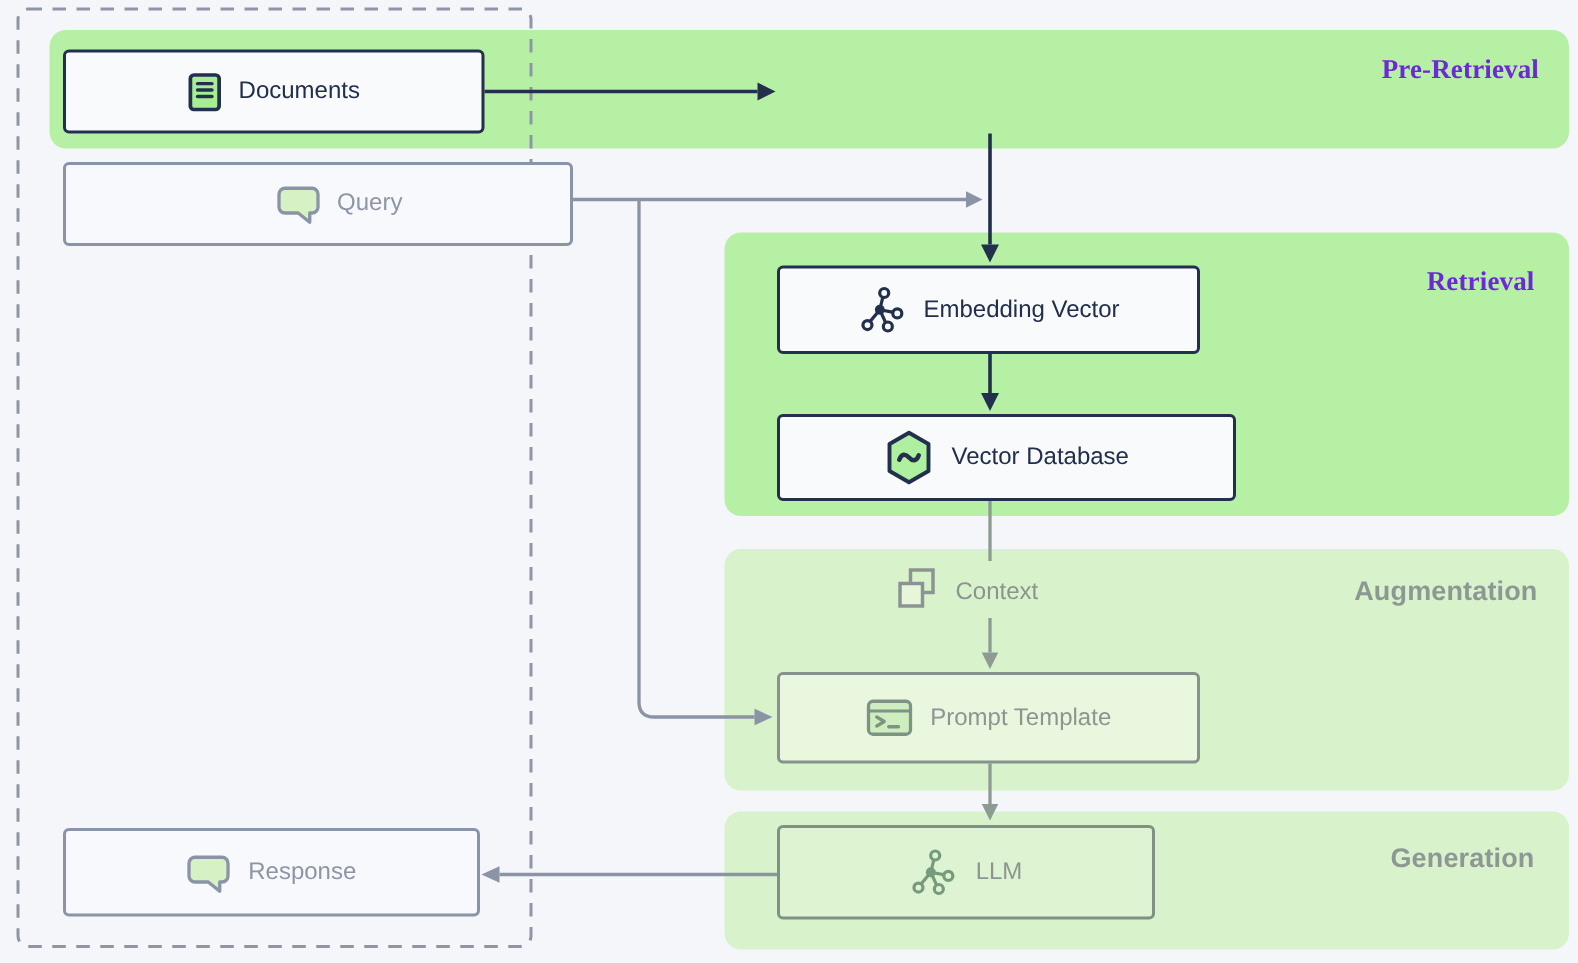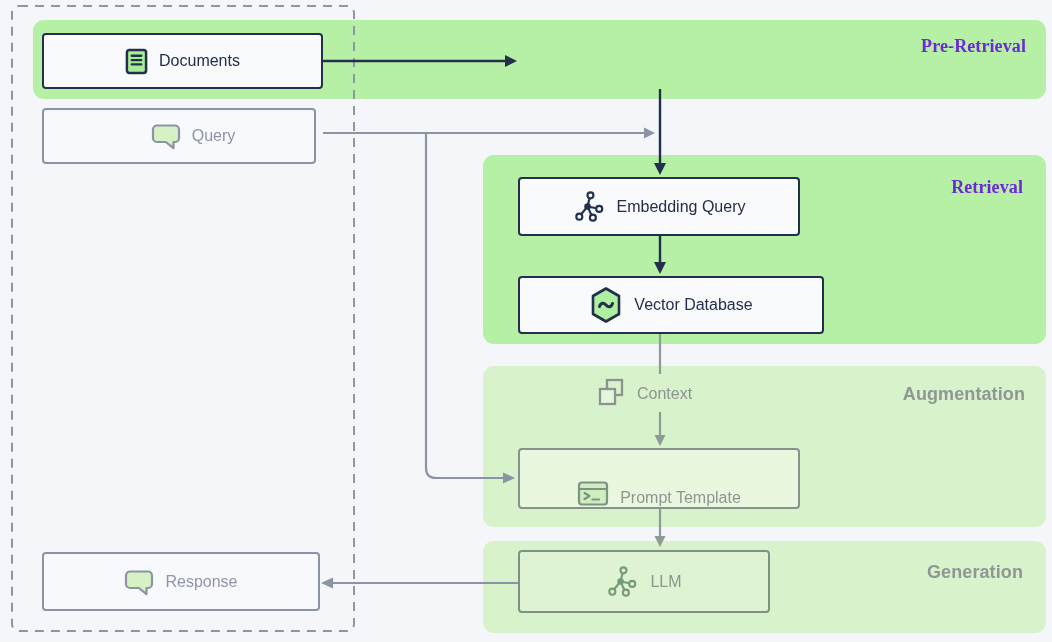--- a/index.html
+++ b/index.html
@@ -85,21 +85,21 @@
         <g stroke="#22304d" stroke-width="2.4" stroke-linecap="round">
           <line x1="7" y1="8" x2="17" y2="8"></line>
           <line x1="7" y1="12.5" x2="17" y2="12.5"></line>
           <line x1="7" y1="17" x2="17" y2="17"></line>
         </g>
       </svg>
     </span>
     <span>Documents</span>
   </div>
 
-  <div class="node muted-white" style="left:42px;top:108px;width:274px;height:56px;padding-left:28px;">
+  <div class="node muted-white" style="left:42px;top:108px;width:340px;height:56px;padding-left:28px;">
     <span class="icon">
       <svg width="30" height="28" viewBox="0 0 30 28">
         <path d="M6 3.5 H24 C26.2 3.5 28 5.3 28 7.5 V16 C28 18.2 26.2 20 24 20 H22.5 V26.2 L14.8 20 H6 C3.8 20 2 18.2 2 16 V7.5 C2 5.3 3.8 3.5 6 3.5 Z" fill="#d6f2c4" stroke="#8b93a6" stroke-width="2.2" stroke-linejoin="round"></path>
       </svg>
     </span>
     <span>Query</span>
   </div>
 
 
   <div class="node active" style="left:518px;top:177px;width:282px;height:59px;">
@@ -113,21 +113,21 @@
         </g>
         <circle cx="15" cy="17" r="3.4" fill="#22304d"></circle>
         <g fill="#f8fafc" stroke="#22304d" stroke-width="2.2">
           <circle cx="18" cy="5.5" r="3.1"></circle>
             <circle cx="27" cy="19.5" r="3.1"></circle>
           <circle cx="6.5" cy="27.5" r="3.1"></circle>
             <circle cx="20.5" cy="28.5" r="3.1"></circle>
         </g>
       </svg>
     </span>
-    <span>Embedding Query</span>
+    <span>Embedding Vector</span>
   </div>
 
   <div class="node active" style="left:518px;top:276px;width:306px;height:58px;">
     <span class="icon">
       <svg width="34" height="38" viewBox="0 0 34 38">
         <path d="M17 2.5 L30 10 V28 L17 35.5 L4 28 V10 Z" fill="#aeefa0" stroke="#22304d" stroke-width="2.6" stroke-linejoin="round"></path>
         <path d="M10.5 20.5 C12 16.3 14.6 16.3 17 19 C19.4 21.7 22 21.7 23.5 17.5" fill="none" stroke="#22304d" stroke-width="3" stroke-linecap="round"></path>
       </svg>
     </span>
     <span>Vector Database</span>
@@ -136,21 +136,21 @@
   <div class="float-label" style="left:596px;top:377px;">
     <span class="icon">
       <svg width="30" height="30" viewBox="0 0 30 30">
         <rect x="11" y="3" width="15" height="15" fill="none" stroke="#8b9493" stroke-width="2.3"></rect>
         <rect x="4" y="12" width="15" height="15" fill="#e6f6da" stroke="#8b9493" stroke-width="2.3"></rect>
       </svg>
     </span>
     <span>Context</span>
   </div>
 
-  <div class="node muted-green" style="left:518px;top:448px;width:282px;height:61px;background:#e9f7df;align-items:flex-end;">
+  <div class="node muted-green" style="left:518px;top:448px;width:282px;height:61px;background:#e9f7df;">
     <span class="icon">
       <svg width="32" height="27" viewBox="0 0 32 27">
         <rect x="2" y="2.5" width="28" height="22" rx="3" fill="#cfeec0" stroke="#7f9383" stroke-width="2.2"></rect>
         <line x1="2.5" y1="9" x2="29.5" y2="9" stroke="#7f9383" stroke-width="2"></line>
         <path d="M7.5 13 L12.5 16 L7.5 19" fill="none" stroke="#7f9383" stroke-width="2.2" stroke-linecap="round" stroke-linejoin="round"></path>
         <line x1="15.5" y1="19.5" x2="22" y2="19.5" stroke="#7f9383" stroke-width="2.2" stroke-linecap="round"></line>
       </svg>
     </span>
     <span>Prompt Template</span>
   </div>

